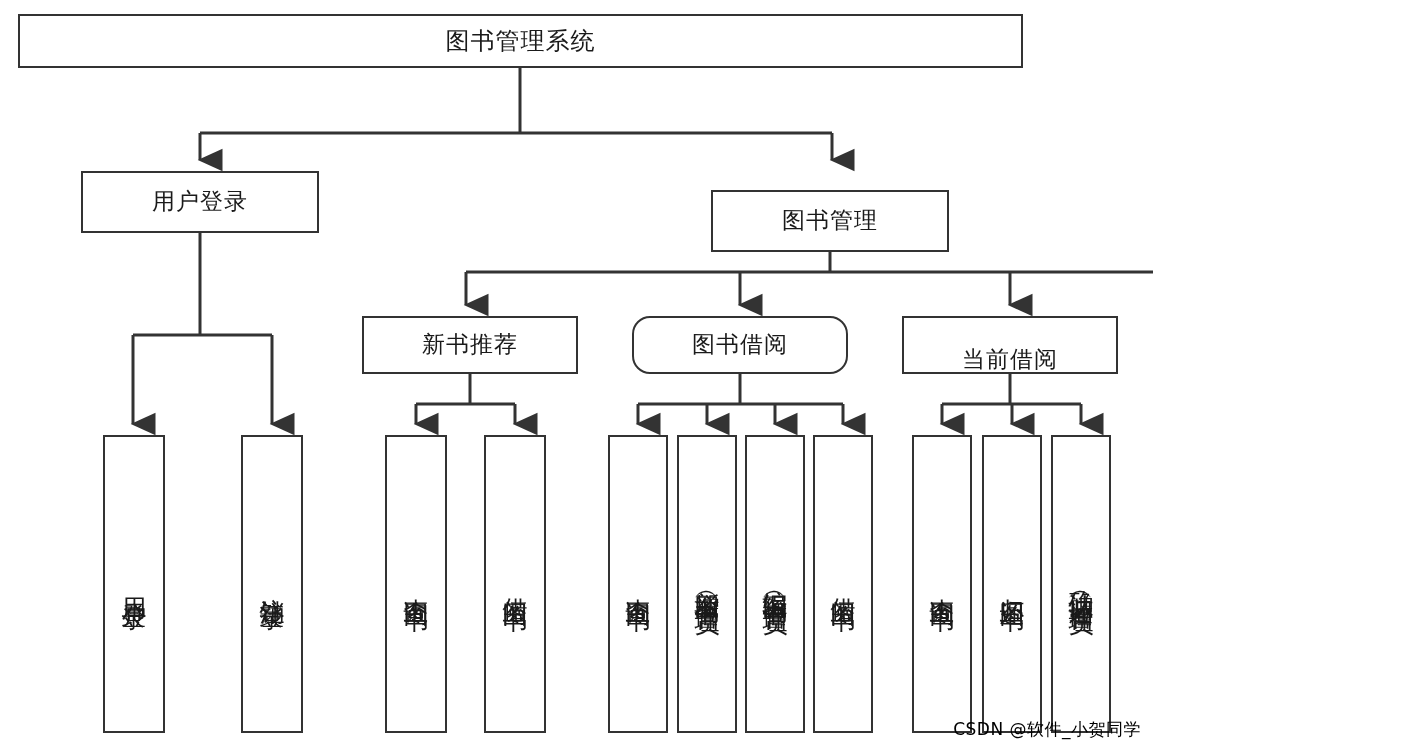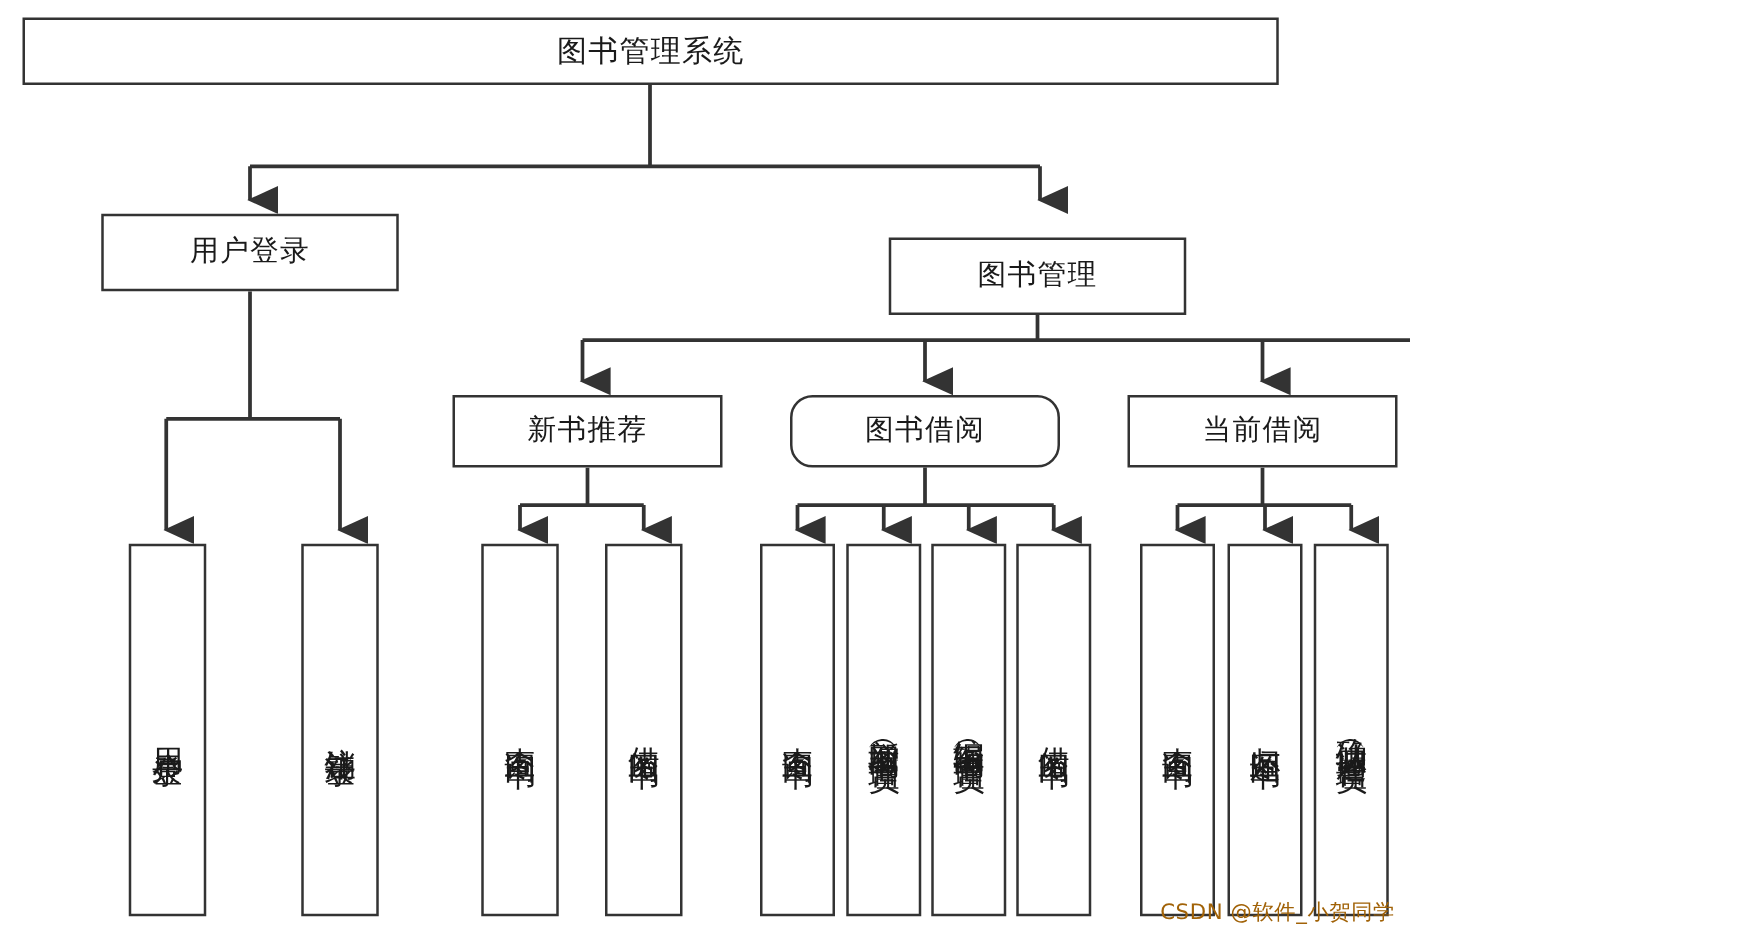--- a/index.html
+++ b/index.html
@@ -8,20 +8,21 @@
     padding: 0;
     background: #ffffff;
   }
   #canvas {
     position: relative;
     width: 1128px;
     height: 747px;
     background: #ffffff;
     font-family: "DejaVu Sans", "Liberation Sans", sans-serif;
     overflow: hidden;
+    padding-left: 25px;
   }
   #connectors {
     position: absolute;
     left: 0;
     top: 0;
     width: 1405px;
     height: 747px;
     pointer-events: none;
   }
   .node {
@@ -58,21 +59,21 @@
     writing-mode: vertical-rl;
     text-orientation: upright;
     display: block;
     white-space: nowrap;
   }
   .watermark {
     position: absolute;
     right: 12px;
     bottom: 6px;
     font-size: 17px;
-    color: #a16207;
+    color: #000000;
     letter-spacing: 0.5px;
     white-space: nowrap;
     font-family: "DejaVu Sans", "Liberation Sans", sans-serif;
   }
 </style>
 </head>
 <body>
 
 <div id="canvas">
 
@@ -136,21 +137,21 @@
   <div class="node horiz" style="left:711px; top:171px; width:238px; height:62px;margin-top:19px;">
     <span class="label">图书管理</span>
   </div>
 
   <div class="node horiz" style="left:362px; top:316px; width:216px; height:58px;text-align:right;">
     <span class="label">新书推荐</span>
   </div>
   <div class="node horiz" style="left:632px; top:316px; width:216px; height:58px;border-radius:18px;">
     <span class="label">图书借阅</span>
   </div>
-  <div class="node horiz" style="left:902px; top:316px; width:216px; height:58px;">
+  <div class="node horiz" style="left:902px; top:316px; width:216px; height:58px;align-items:flex-end;">
     <span class="label">当前借阅</span>
   </div>
 
   <div class="node vert" style="left:103px; top:435px; width:62px; height:298px;">
     <span class="label">用户登录</span>
   </div>
   <div class="node vert" style="left:241px; top:435px; width:62px; height:298px;">
     <span class="label">注销登录</span>
   </div>
 

